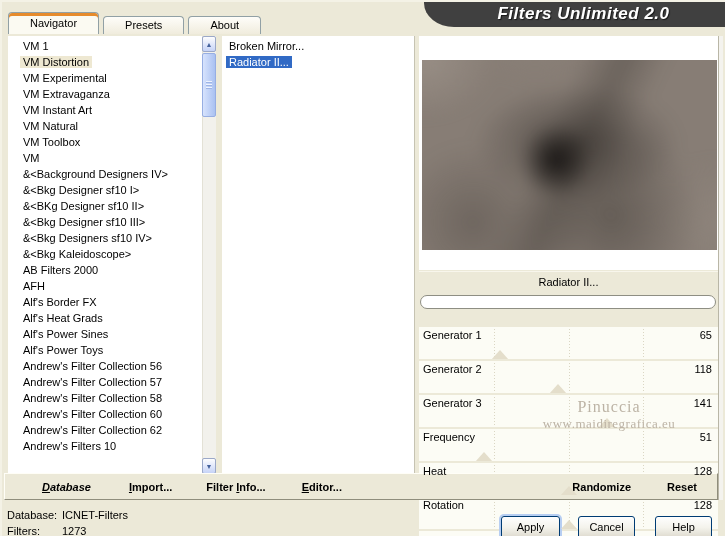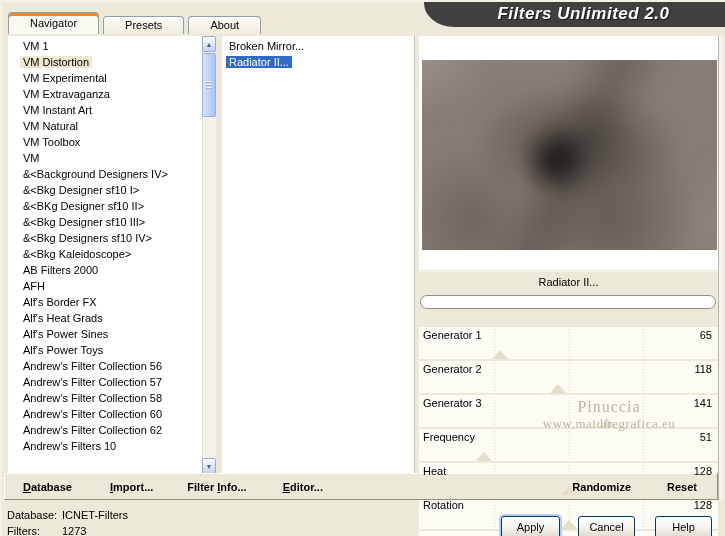--- a/index.html
+++ b/index.html
@@ -88,21 +88,21 @@
                color:#bcb3a5; font-family:"Liberation Serif","DejaVu Serif",serif; z-index:3;margin-top:18px; }
   .watermark .w1 { font-size:16px; letter-spacing:1px; }
   .watermark .w2 { font-size:13px; letter-spacing:.5px; }
 
   
   .toolbar { position:absolute; left:4px; top:473px; width:714px; height:27px; background:#ece9d8;
              border:1px solid; border-color:#fffef7 #8f8d7c #8f8d7c #fffef7;
              display:flex; align-items:center; font-size:11px; font-weight:bold; }
   .tb-btn { cursor:default; white-space:nowrap; }
   .tb-btn .u { text-decoration:underline; }
-  .tb-db { margin-left:18px; } .tb-im { margin-left:38px; } .tb-fi { margin-left:34px; }
+  .tb-db { margin-left:37px;font-style:italic; } .tb-im { margin-left:38px; } .tb-fi { margin-left:34px; }
   .tb-ed { margin-left:36px; } .tb-ra { margin-left:auto; } .tb-re { margin-left:36px; margin-right:20px; }
 
   
   .status-line { position:absolute; left:7px; font-size:11px; white-space:nowrap; }
   .status-line .sl-label { display:inline-block; width:55px; }
   .sl-0 { top:509px; } .sl-1 { top:525px; }
 
   .xp-btn { position:absolute; top:516px; height:23px; font-size:11px; text-align:center;
             border:1px solid #003c74; border-radius:3px; line-height:20px; cursor:default;
             background:linear-gradient(#fefefe,#f4f3ec 50%,#dcd8cc); }

